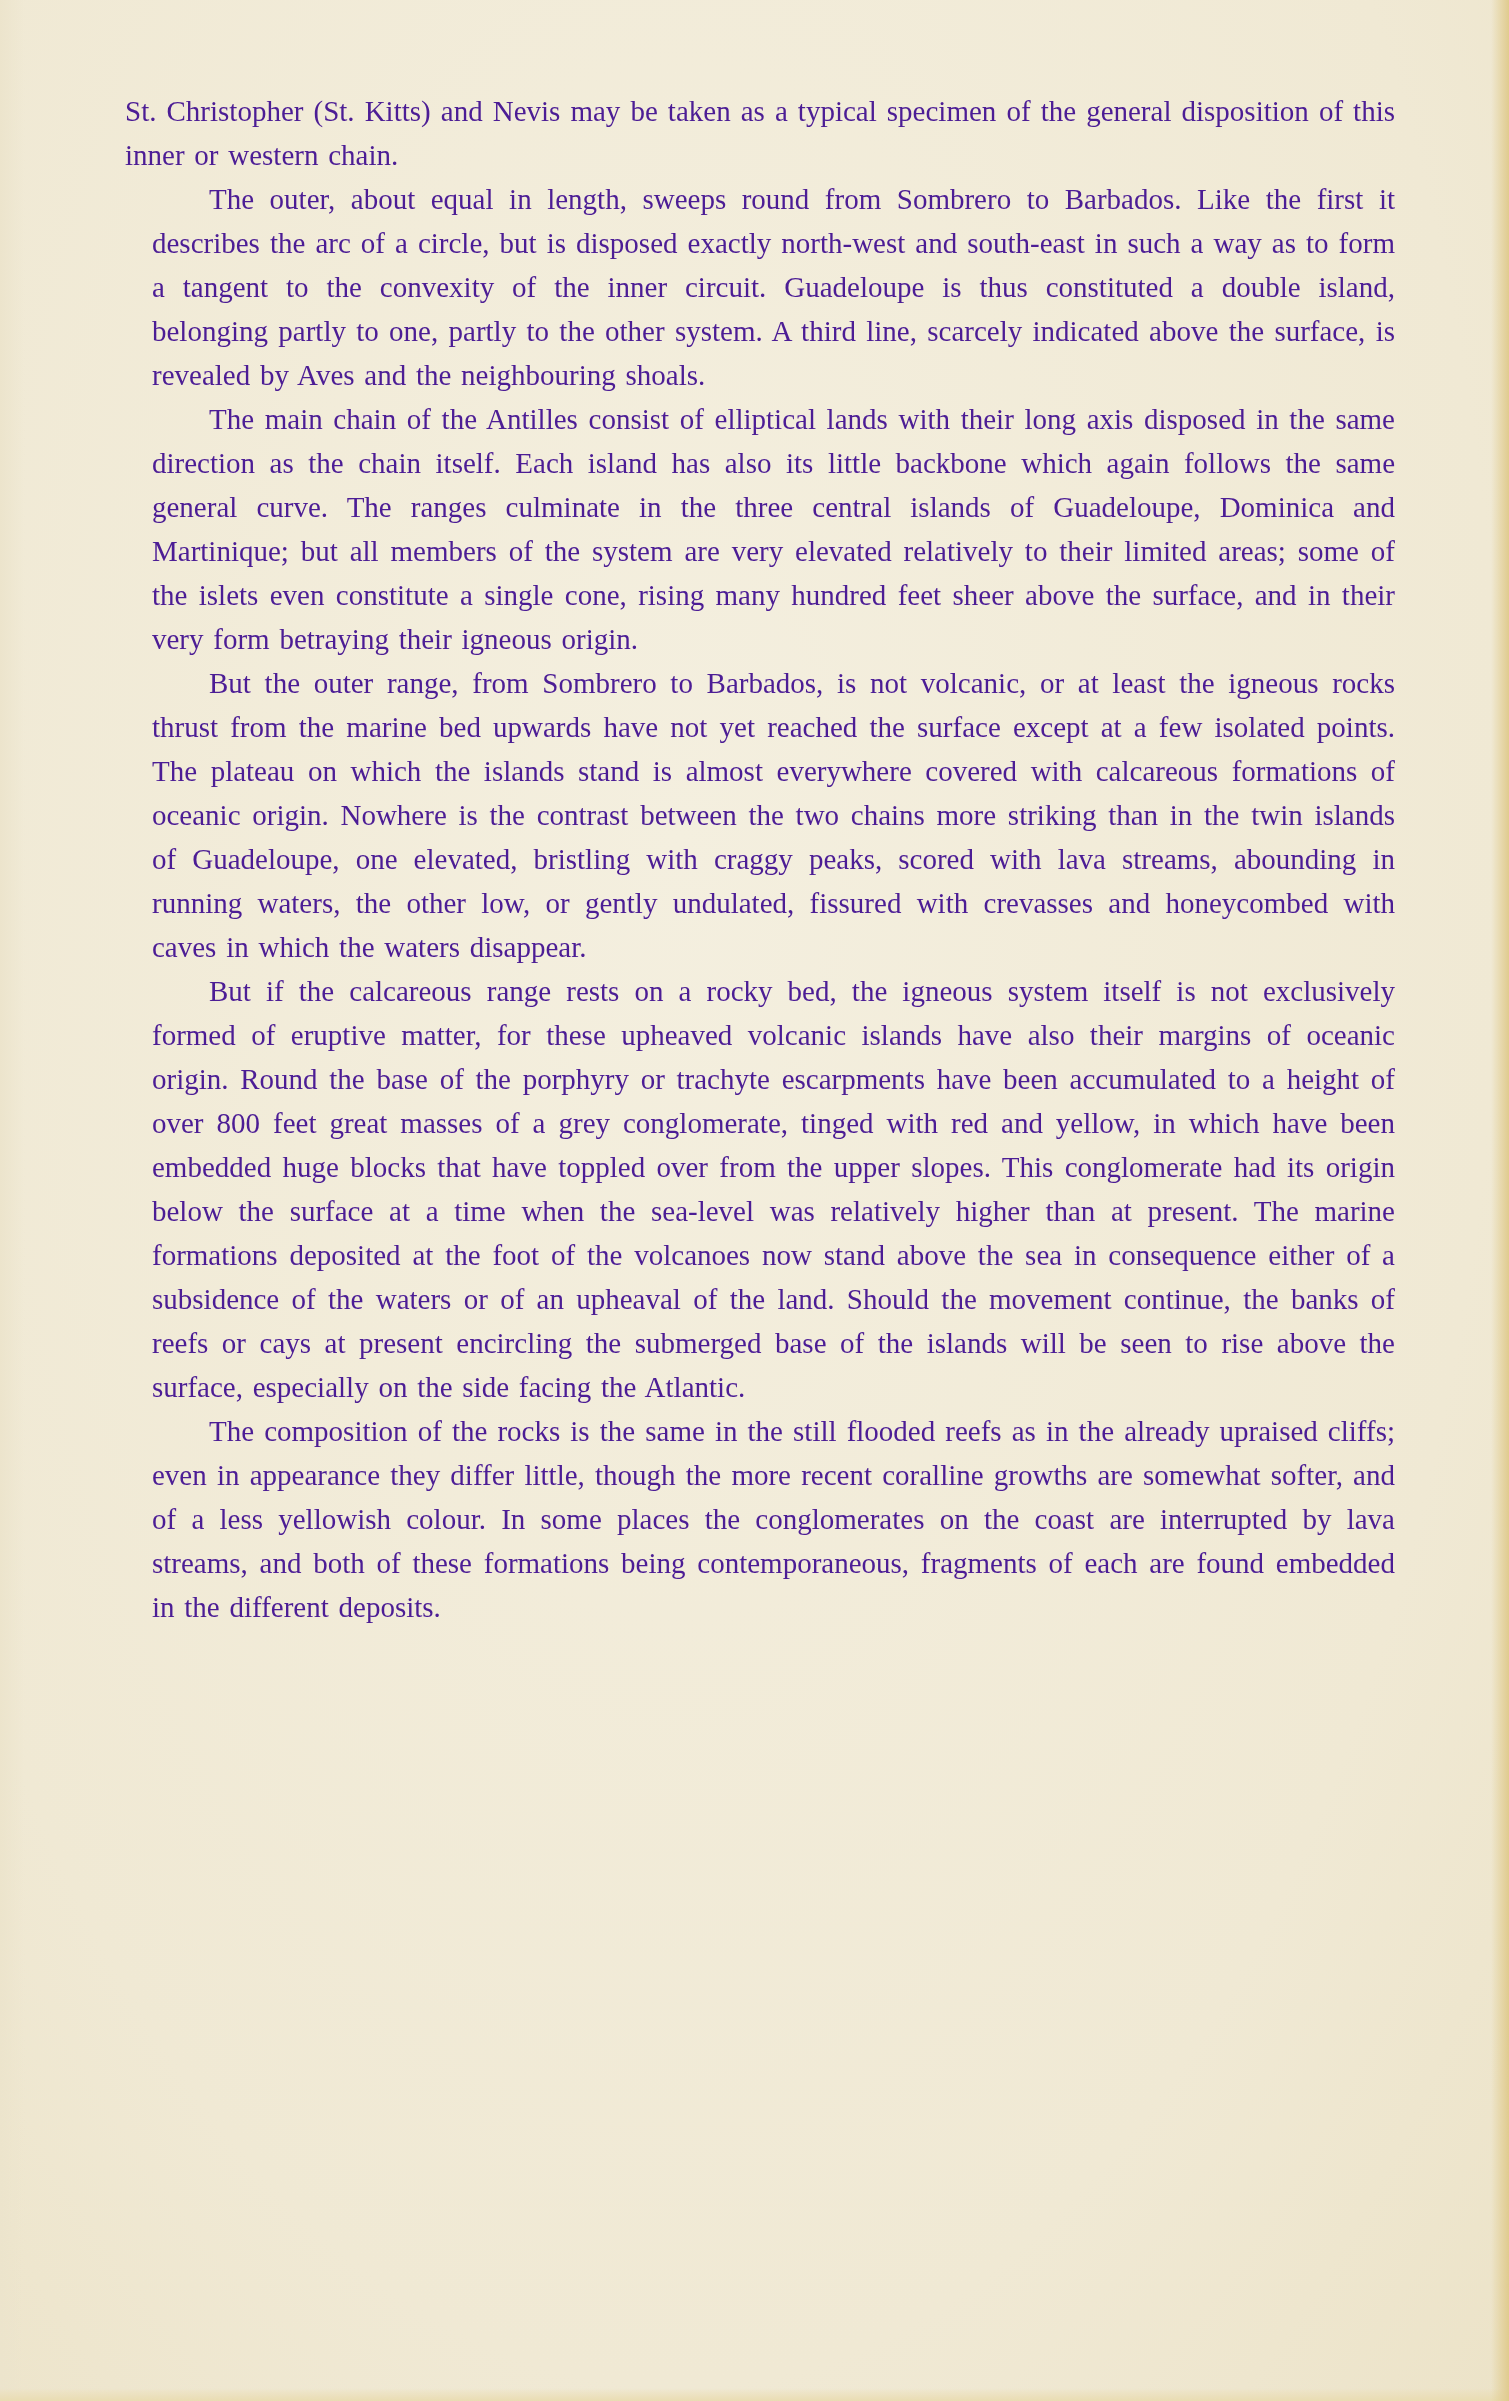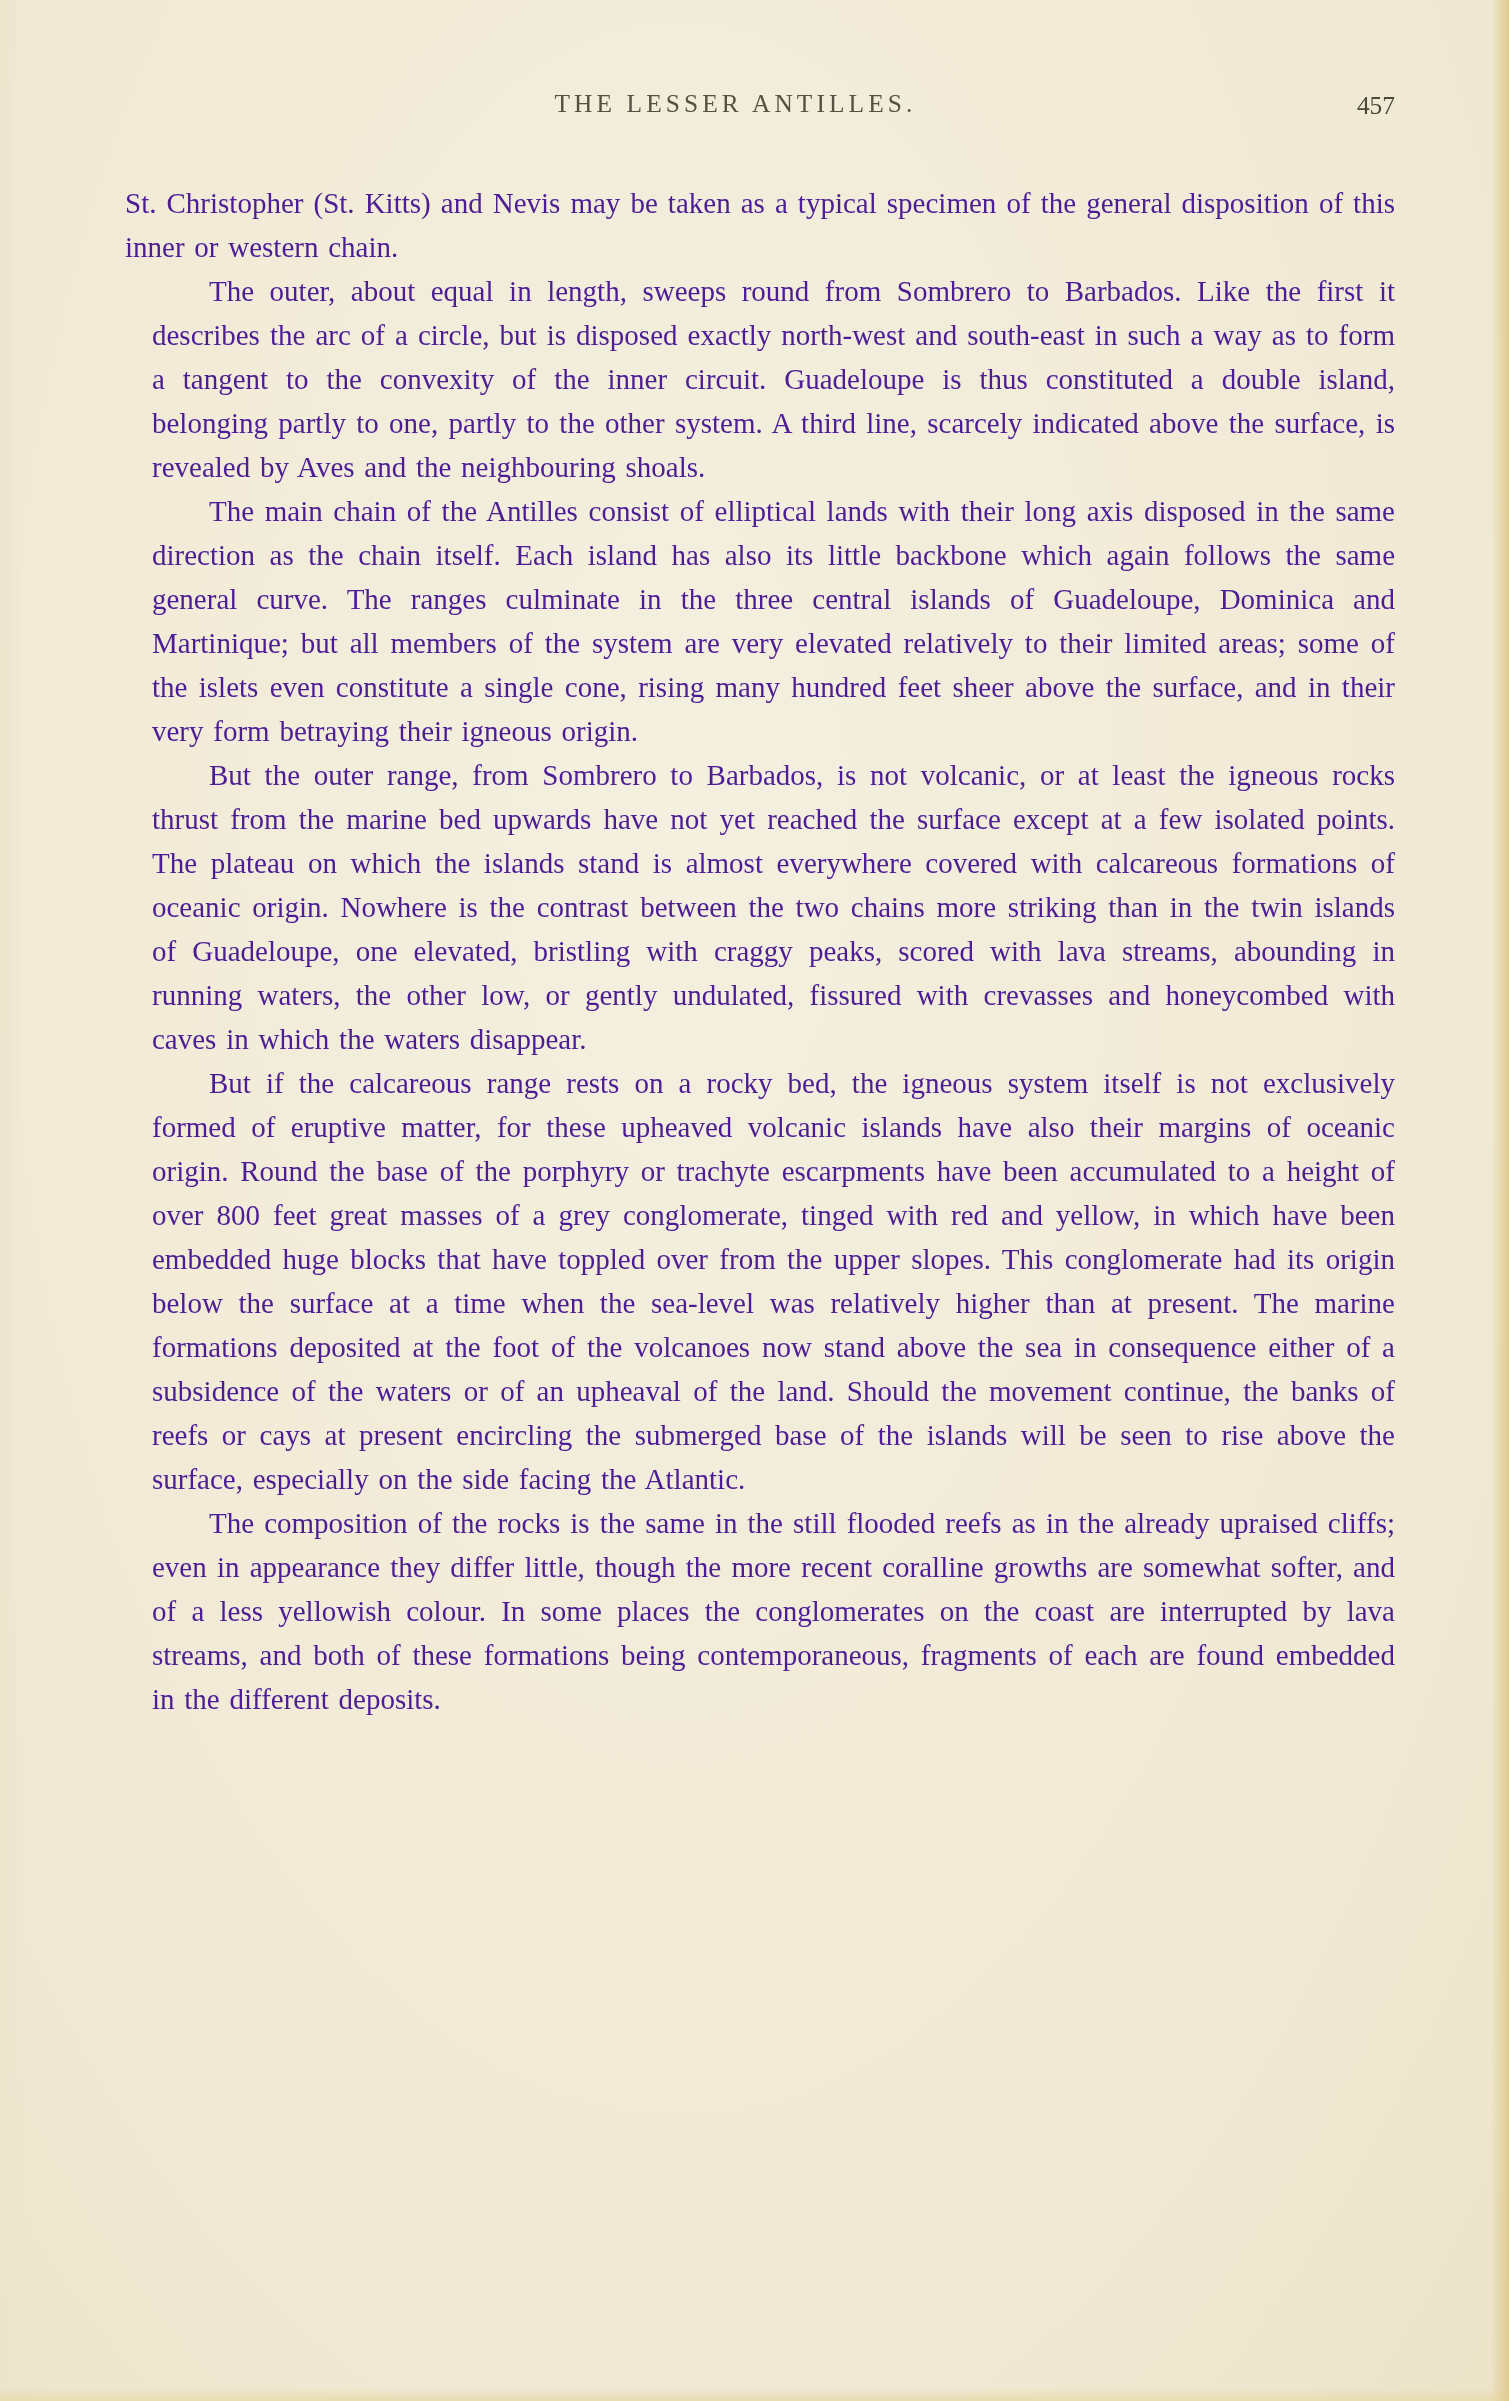--- a/index.html
+++ b/index.html
@@ -69,24 +69,20 @@
   .body-text p.indent {
     text-indent: 57px;
     margin-left: 27px;
   }
 </style>
 </head>
 <body>
 
 <div class="page-inner">
 
-  <div class="running-head">
-    <div class="head-title">THE LESSER ANTILLES.</div>
-    <div class="page-number">457</div>
-  </div>
 
   <div class="body-text">
     <p>St. Christopher (St. Kitts) and Nevis may be taken as a typical specimen of the general disposition of this inner or western chain.</p>
     <p class="indent">The outer, about equal in length, sweeps round from Sombrero to Barbados. Like the first it describes the arc of a circle, but is disposed exactly north-west and south-east in such a way as to form a tangent to the convexity of the inner circuit. Guadeloupe is thus constituted a double island, belonging partly to one, partly to the other system. A third line, scarcely indicated above the surface, is revealed by Aves and the neighbouring shoals.</p>
     <p class="indent">The main chain of the Antilles consist of elliptical lands with their long axis disposed in the same direction as the chain itself. Each island has also its little backbone which again follows the same general curve. The ranges culminate in the three central islands of Guadeloupe, Dominica and Martinique; but all members of the system are very elevated relatively to their limited areas; some of the islets even constitute a single cone, rising many hundred feet sheer above the surface, and in their very form betraying their igneous origin.</p>
     <p class="indent">But the outer range, from Sombrero to Barbados, is not volcanic, or at least the igneous rocks thrust from the marine bed upwards have not yet reached the surface except at a few isolated points. The plateau on which the islands stand is almost everywhere covered with calcareous formations of oceanic origin. Nowhere is the contrast between the two chains more striking than in the twin islands of Guadeloupe, one elevated, bristling with craggy peaks, scored with lava streams, abounding in running waters, the other low, or gently undulated, fissured with crevasses and honeycombed with caves in which the waters disappear.</p>
     <p class="indent">But if the calcareous range rests on a rocky bed, the igneous system itself is not exclusively formed of eruptive matter, for these upheaved volcanic islands have also their margins of oceanic origin. Round the base of the porphyry or trachyte escarpments have been accumulated to a height of over 800 feet great masses of a grey conglomerate, tinged with red and yellow, in which have been embedded huge blocks that have toppled over from the upper slopes. This conglomerate had its origin below the surface at a time when the sea-level was relatively higher than at present. The marine formations deposited at the foot of the volcanoes now stand above the sea in consequence either of a subsidence of the waters or of an upheaval of the land. Should the movement continue, the banks of reefs or cays at present encircling the submerged base of the islands will be seen to rise above the surface, especially on the side facing the Atlantic.</p>
     <p class="indent">The composition of the rocks is the same in the still flooded reefs as in the already upraised cliffs; even in appearance they differ little, though the more recent coralline growths are somewhat softer, and of a less yellowish colour. In some places the conglomerates on the coast are interrupted by lava streams, and both of these formations being contemporaneous, fragments of each are found embedded in the different deposits.</p>
   </div>
 

